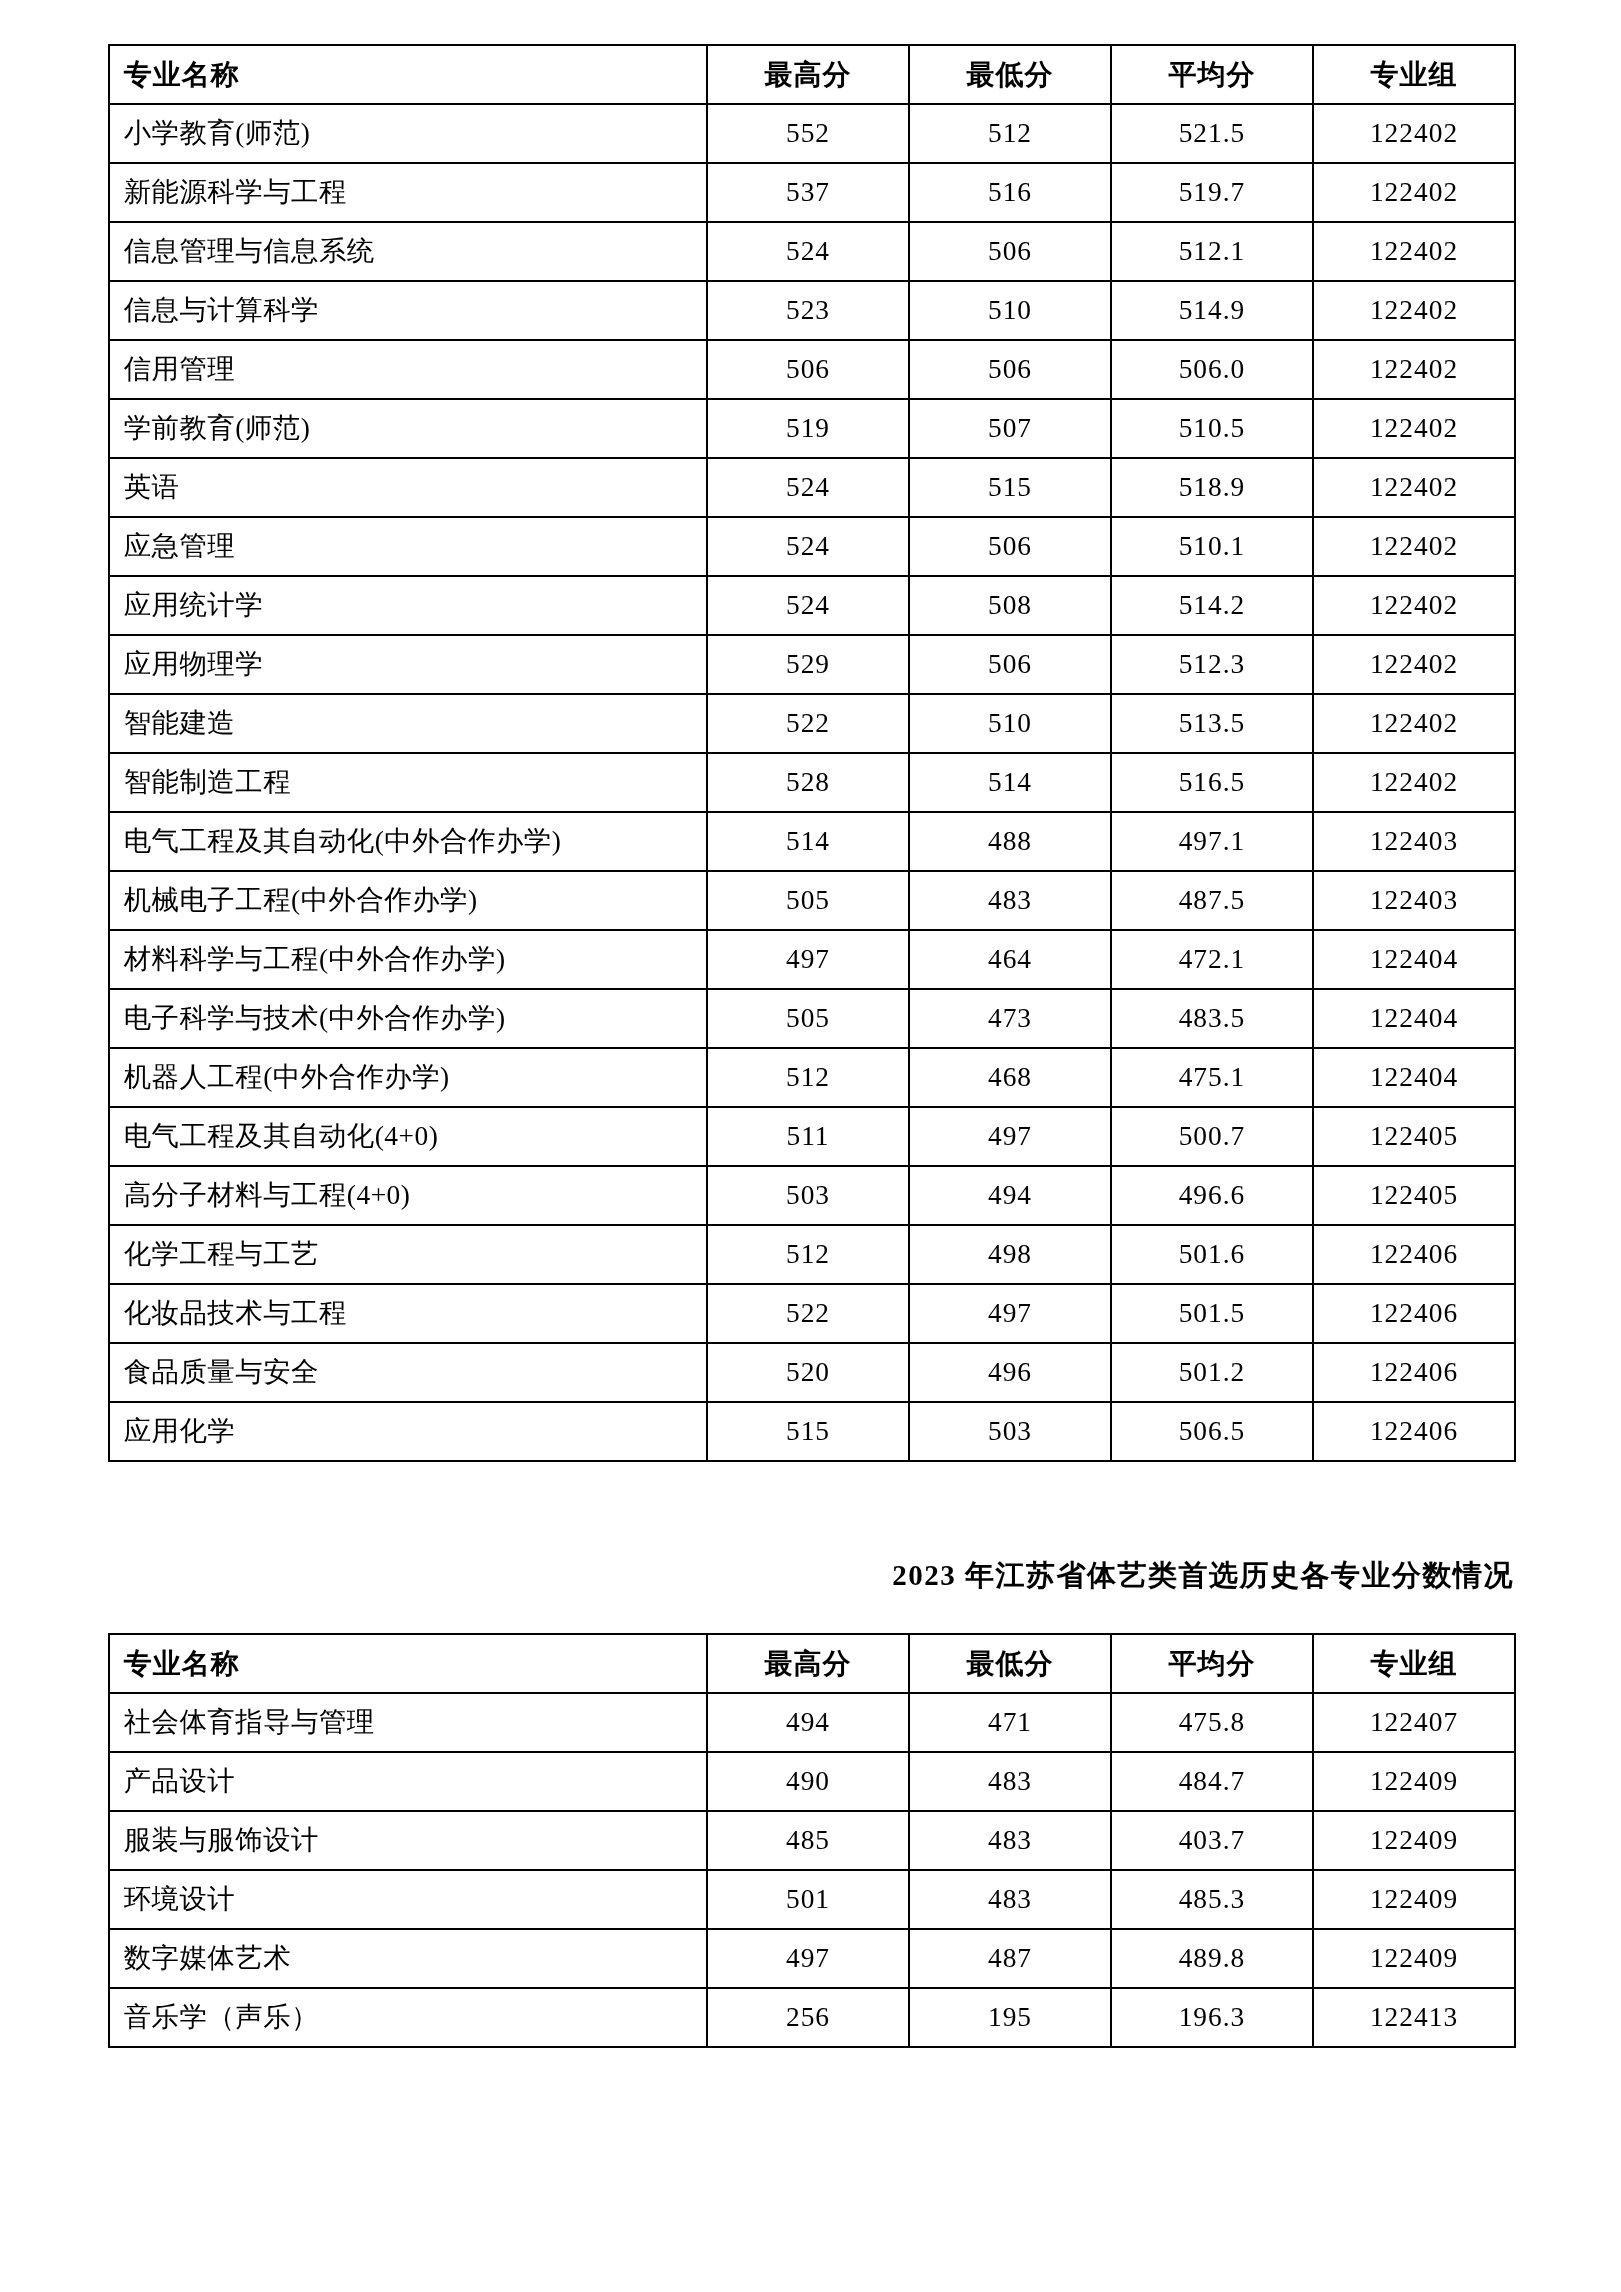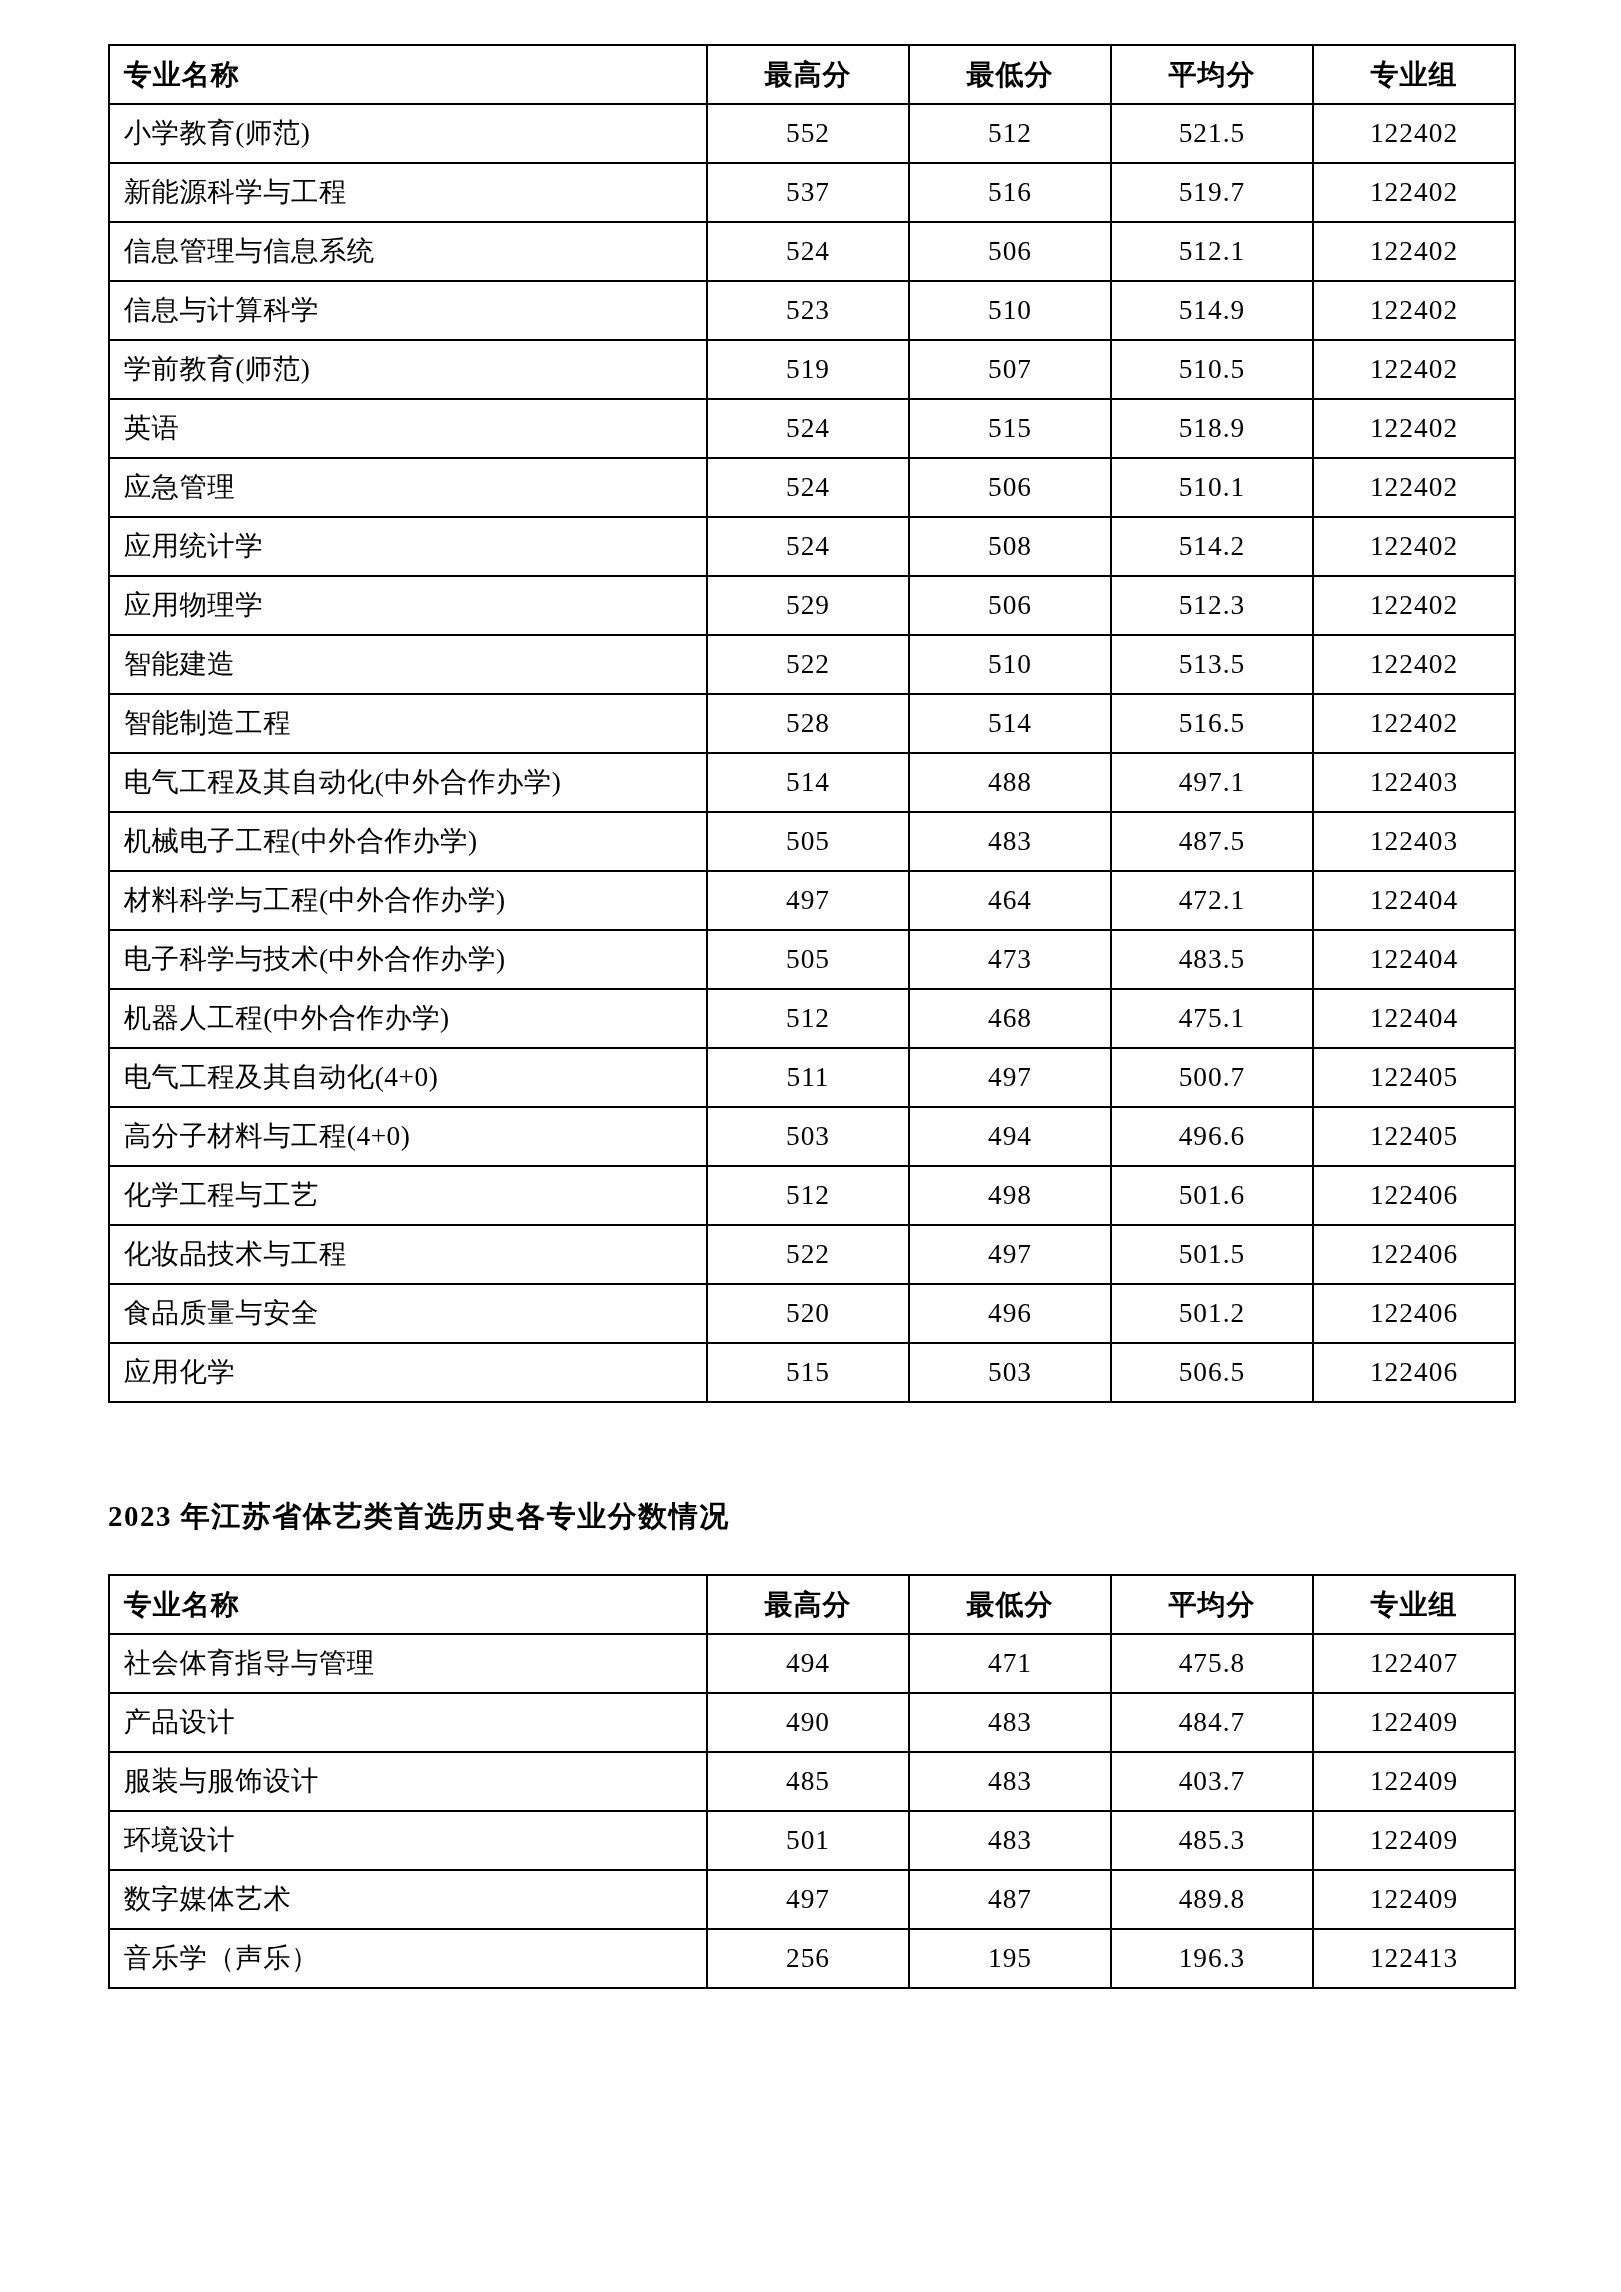--- a/index.html
+++ b/index.html
@@ -57,21 +57,21 @@
     padding-left: 13.7px;
     font-weight: normal;
     letter-spacing: 0.5px;
   }
   table.score-table tbody td.cell-num {
     text-align: center;
     font-family: "Liberation Serif", "DejaVu Serif", serif;
     letter-spacing: 1px;
   }
   .section-title {
-    text-align: left;
+    text-align: right;
     font-size: 29px;
     font-weight: bold;
     letter-spacing: 1.5px;
     margin: 0;
     padding: 0;
     width: 1406px;
   }
   .gap-1 { height: 94px; }
   .gap-2 { height: 37px; }
 </style>
@@ -120,20 +120,27 @@
           <td class="cell-num">122402</td>
         </tr>
         <tr>
           <td class="cell-name">信息与计算科学</td>
           <td class="cell-num">523</td>
           <td class="cell-num">510</td>
           <td class="cell-num">514.9</td>
           <td class="cell-num">122402</td>
         </tr>
         <tr>
+          <td class="cell-name">信用管理</td>
+          <td class="cell-num">506</td>
+          <td class="cell-num">506</td>
+          <td class="cell-num">506.0</td>
+          <td class="cell-num">122402</td>
+        </tr>
+        <tr>
           <td class="cell-name">学前教育(师范)</td>
           <td class="cell-num">519</td>
           <td class="cell-num">507</td>
           <td class="cell-num">510.5</td>
           <td class="cell-num">122402</td>
         </tr>
         <tr>
           <td class="cell-name">英语</td>
           <td class="cell-num">524</td>
           <td class="cell-num">515</td>

